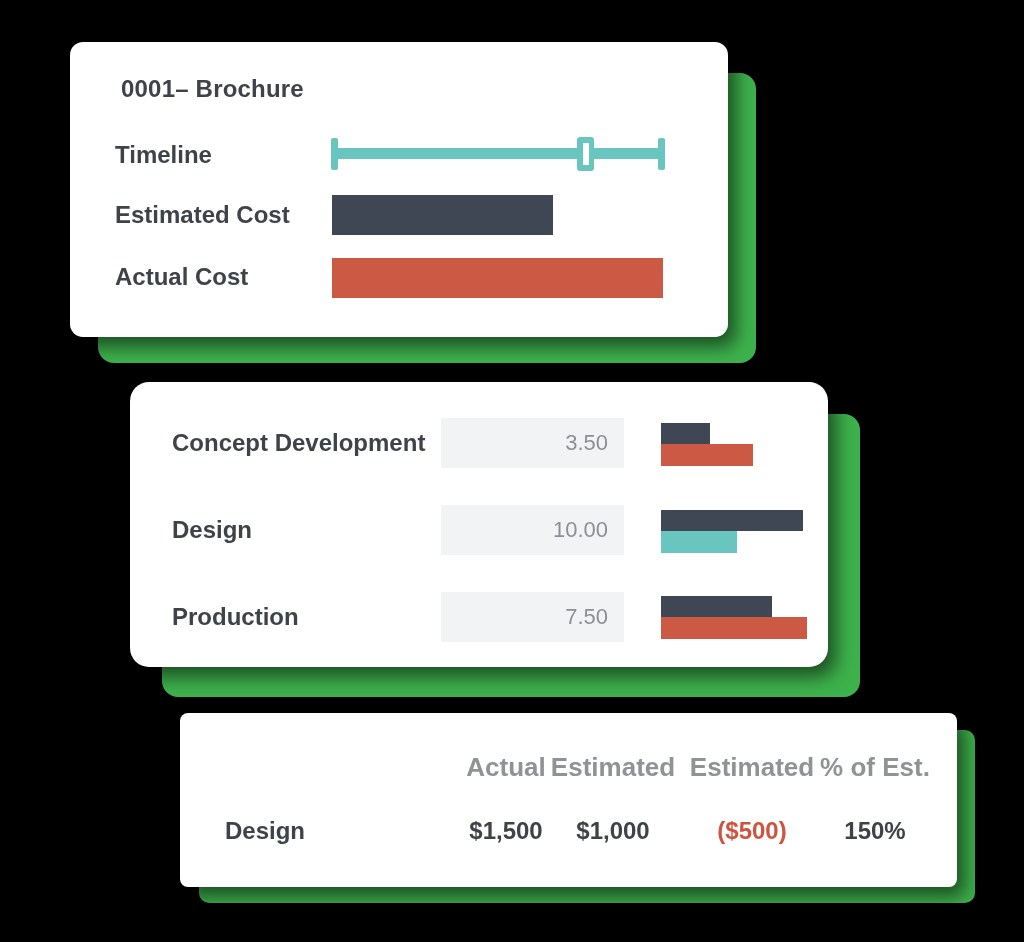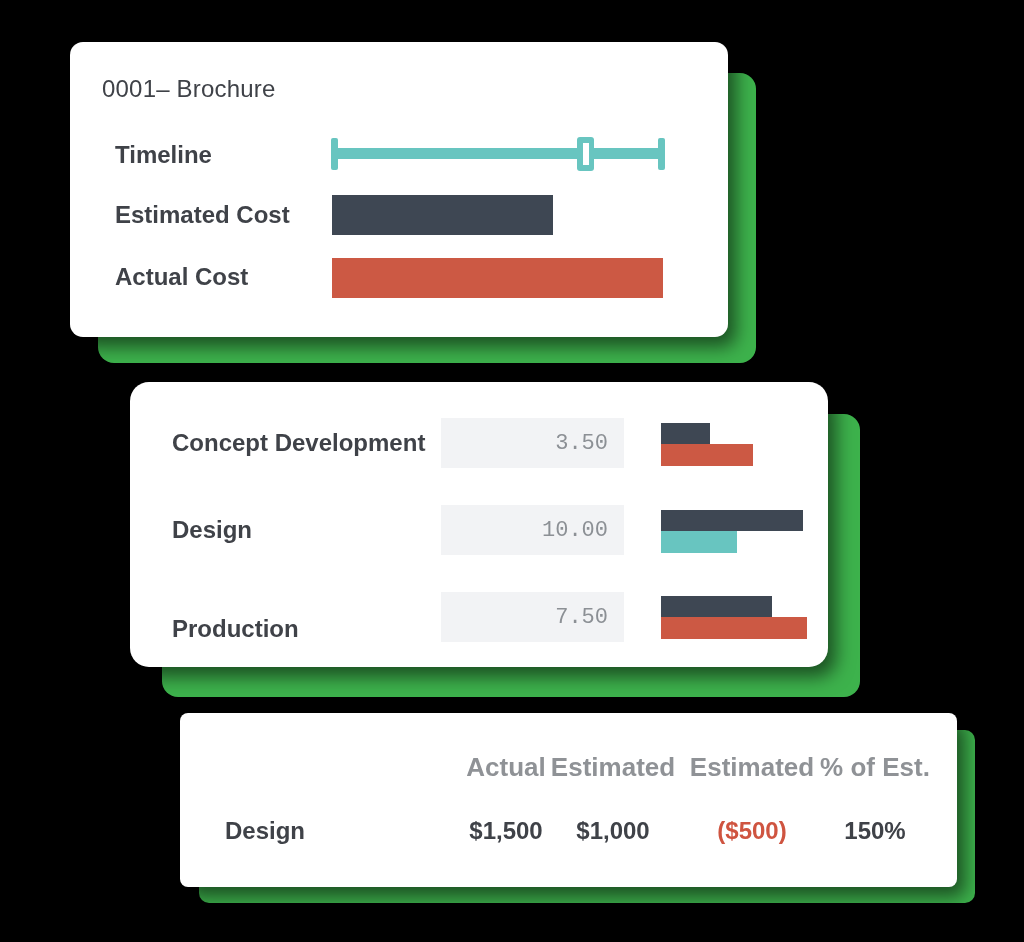--- a/index.html
+++ b/index.html
@@ -4,44 +4,44 @@
 <style>
   html,body{margin:0;padding:0;background:#000;}
   #stage{position:relative;width:1024px;height:942px;background:#000;overflow:hidden;
          font-family:"Liberation Sans",sans-serif;}
   .green-shadow{position:absolute;background:#3db24c;z-index:0;}
   .card{position:absolute;background:#ffffff;z-index:1;
         box-shadow:8px 10px 18px rgba(0,0,0,0.55);}
   
   #green1{left:98px;top:73px;width:658px;height:290px;border-radius:16px;}
   #card1{left:70px;top:42px;width:658px;height:295px;border-radius:13px;}
-  .c1-title{position:absolute;left:32px;top:33px;font-size:24px;font-weight:400;
+  .c1-title{position:absolute;left:51px;top:33px;font-size:24px;font-weight:700;
             color:#3f4248;line-height:28px;letter-spacing:.2px;}
   .lbl{position:absolute;left:45px;font-size:24px;font-weight:700;color:#3f4248;line-height:28px;}
   .lbl-timeline{top:99px;}
   .lbl-est{top:159px;}
   .lbl-act{top:221px;}
   .timeline{position:absolute;left:261px;top:95px;width:334px;height:34px;}
   .tl-track{position:absolute;left:2px;top:11px;width:330px;height:11px;background:#68c5c0;}
   .tl-cap{position:absolute;top:1px;width:7px;height:32px;background:#68c5c0;border-radius:2px;}
   .tl-cap.left{left:0;}
   .tl-cap.right{right:0;}
   .tl-handle{position:absolute;left:246px;top:0;width:17px;height:34px;background:#68c5c0;
              border-radius:3px;display:flex;align-items:center;justify-content:center;}
   .tl-slot{width:6px;height:22px;background:#ffffff;}
   .bigbar{position:absolute;left:262px;height:40px;}
   .bar-est{top:153px;background:#3e4753;}
   .bar-act{top:216px;background:#cc5944;}
   
   #green2{left:162px;top:414px;width:698px;height:283px;border-radius:16px;}
   #card2{left:130px;top:382px;width:698px;height:285px;border-radius:19px;}
   .task-label{position:absolute;left:42px;font-size:24px;font-weight:700;color:#3f4248;line-height:28px;}
-  .tl-r1{top:47px;} .tl-r2{top:134px;} .tl-r3{top:221px;margin-top:12px;}
+  .tl-r1{top:47px;} .tl-r2{top:134px;} .tl-r3{top:221px;}
   .task-input{position:absolute;left:311px;width:153px;height:50px;background:#f2f3f5;border:0;
-              text-align:right;padding:0 16px 0 14px;font-family:Liberation Mono, monospace;
+              text-align:right;padding:0 16px 0 14px;font-family:Liberation Sans, sans-serif;
               font-size:22px;color:#8c9095;outline:none;}
   .ti-r1{top:36px;} .ti-r2{top:123px;} .ti-r3{top:210px;}
   .minichart{position:absolute;left:531px;}
   .mc-r1{top:41px;} .mc-r2{top:128px;} .mc-r3{top:214px;}
   .mb{display:block;}
   .mb.est{height:21px;background:#3e4753;}
   .mb.act{height:22px;}
   .mb.red{background:#cc5944;}
   .mb.teal{background:#68c5c0;}
   

